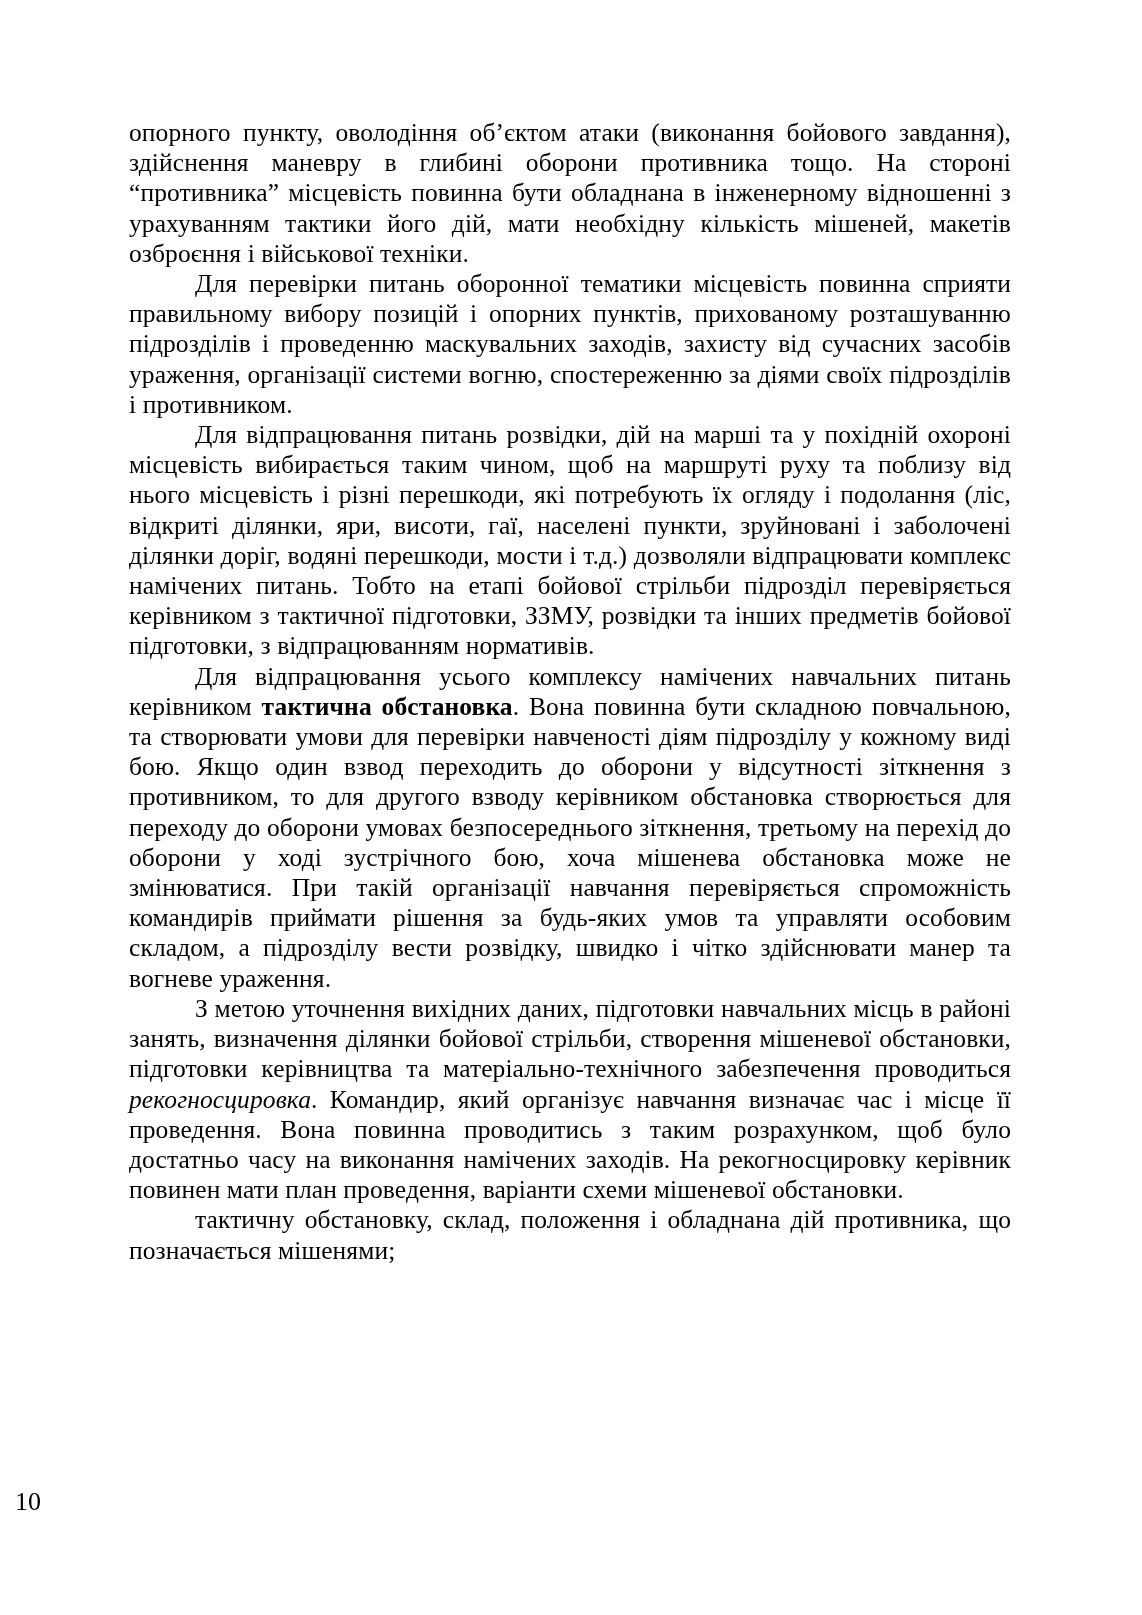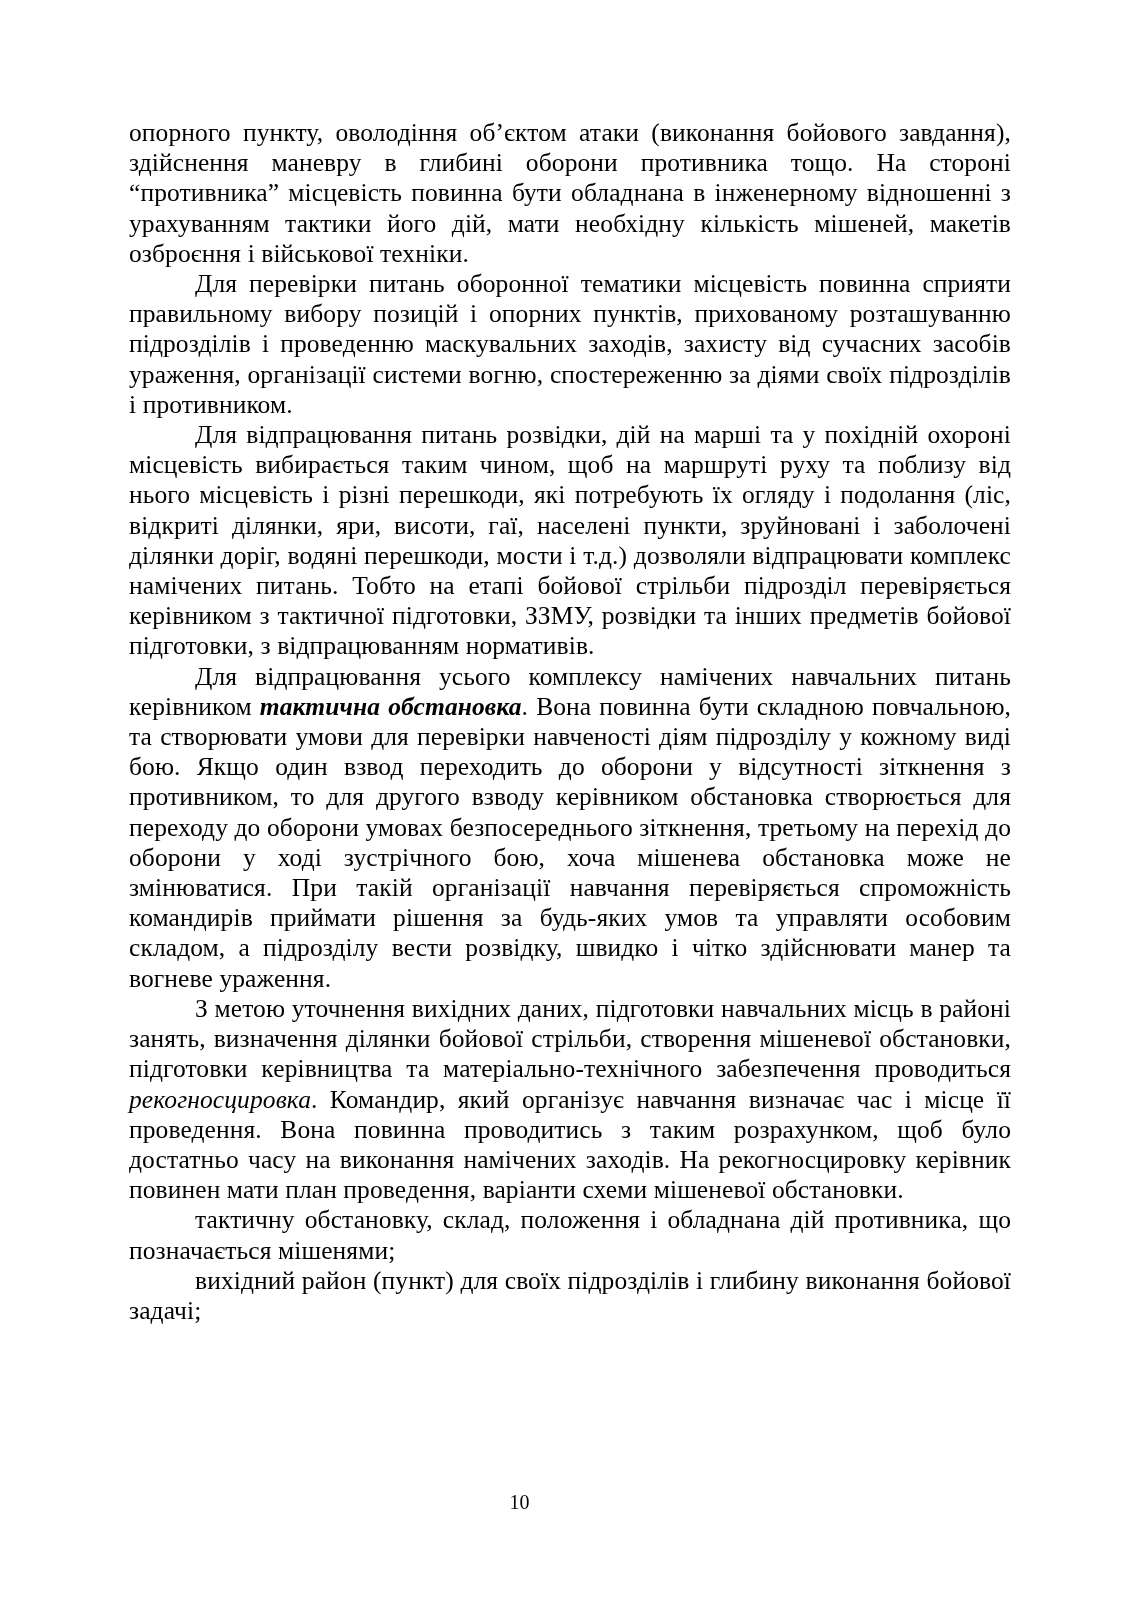--- a/index.html
+++ b/index.html
@@ -34,44 +34,42 @@
     letter-spacing: 0.1px;
     word-spacing: 0px;
     text-justify: inter-word;
     hyphens: none;
   }
   .para.noindent {
     text-indent: 0;
   }
   .para b, .bold {
     font-weight: bold;
-    font-style: italic;
   }
   .para i, .ital {
   }
   .page-number {
     position: absolute;
     left: 15px;
     right: 0;
     top: 1487px;
-    text-align: center;
-    font-size: 20px;
+    text-align: left;
+    font-size: 26px;
     line-height: 30px;
     font-family: "Liberation Serif", "DejaVu Serif", serif;
   }
   
   .para:last-child { }
 </style>
 </head>
 <body>
 
 <div class="page">
   <div class="content" id="body-text">
       <p class="para noindent"><span>опорного пункту, оволодіння об’єктом атаки (виконання бойового завдання), здійснення маневру в глибині оборони противника тощо. На стороні “противника” місцевість повинна бути обладнана в інженерному відношенні з урахуванням тактики його дій, мати необхідну кількість мішеней, макетів озброєння і військової техніки.</span></p>
       <p class="para"><span>Для перевірки питань оборонної тематики місцевість повинна сприяти правильному вибору позицій і опорних пунктів, прихованому розташуванню підрозділів і проведенню маскувальних заходів, захисту від сучасних засобів ураження, організації системи вогню, спостереженню за діями своїх підрозділів і противником.</span></p>
       <p class="para"><span>Для відпрацювання питань розвідки, дій на марші та у похідній охороні місцевість вибирається таким чином, щоб на маршруті руху та поблизу від нього місцевість і різні перешкоди, які потребують їх огляду і подолання (ліс, відкриті ділянки, яри, висоти, гаї, населені пункти, зруйновані і заболочені ділянки доріг, водяні перешкоди, мости і т.д.) дозволяли відпрацювати комплекс намічених питань. Тобто на етапі бойової стрільби підрозділ перевіряється керівником з тактичної підготовки, ЗЗМУ, розвідки та інших предметів бойової підготовки, з відпрацюванням нормативів.</span></p>
       <p class="para"><span>Для відпрацювання усього комплексу намічених навчальних питань керівником </span><b>тактична обстановка</b><span>. Вона повинна бути складною повчальною, та створювати умови для перевірки навченості діям підрозділу у кожному виді бою. Якщо один взвод переходить до оборони у відсутності зіткнення з противником, то для другого взводу керівником обстановка створюється для переходу до оборони умовах безпосереднього зіткнення, третьому на перехід до оборони у ході зустрічного бою, хоча мішенева обстановка може не змінюватися. При такій організації навчання перевіряється спроможність командирів приймати рішення за будь-яких умов та управляти особовим складом, а підрозділу вести розвідку, швидко і чітко здійснювати манер та вогневе ураження.</span></p>
       <p class="para"><span>З метою уточнення вихідних даних, підготовки навчальних місць в районі занять, визначення ділянки бойової стрільби, створення мішеневої обстановки, підготовки керівництва та матеріально-технічного забезпечення проводиться </span><i>рекогносцировка</i><span>. Командир, який організує навчання визначає час і місце її проведення. Вона повинна проводитись з таким розрахунком, щоб було достатньо часу на виконання намічених заходів. На рекогносцировку керівник повинен мати план проведення, варіанти схеми мішеневої обстановки.</span></p>
       <p class="para"><span>тактичну обстановку, склад, положення і обладнана дій противника, що позначається мішенями;</span></p>
-      <p class="para"><span>вихідний район (пункт) для своїх підрозділів і глибину виконання бойової задачі;</span></p>
     </div>
   <div class="page-number">10</div>
 </div>
 
 </body></html>

